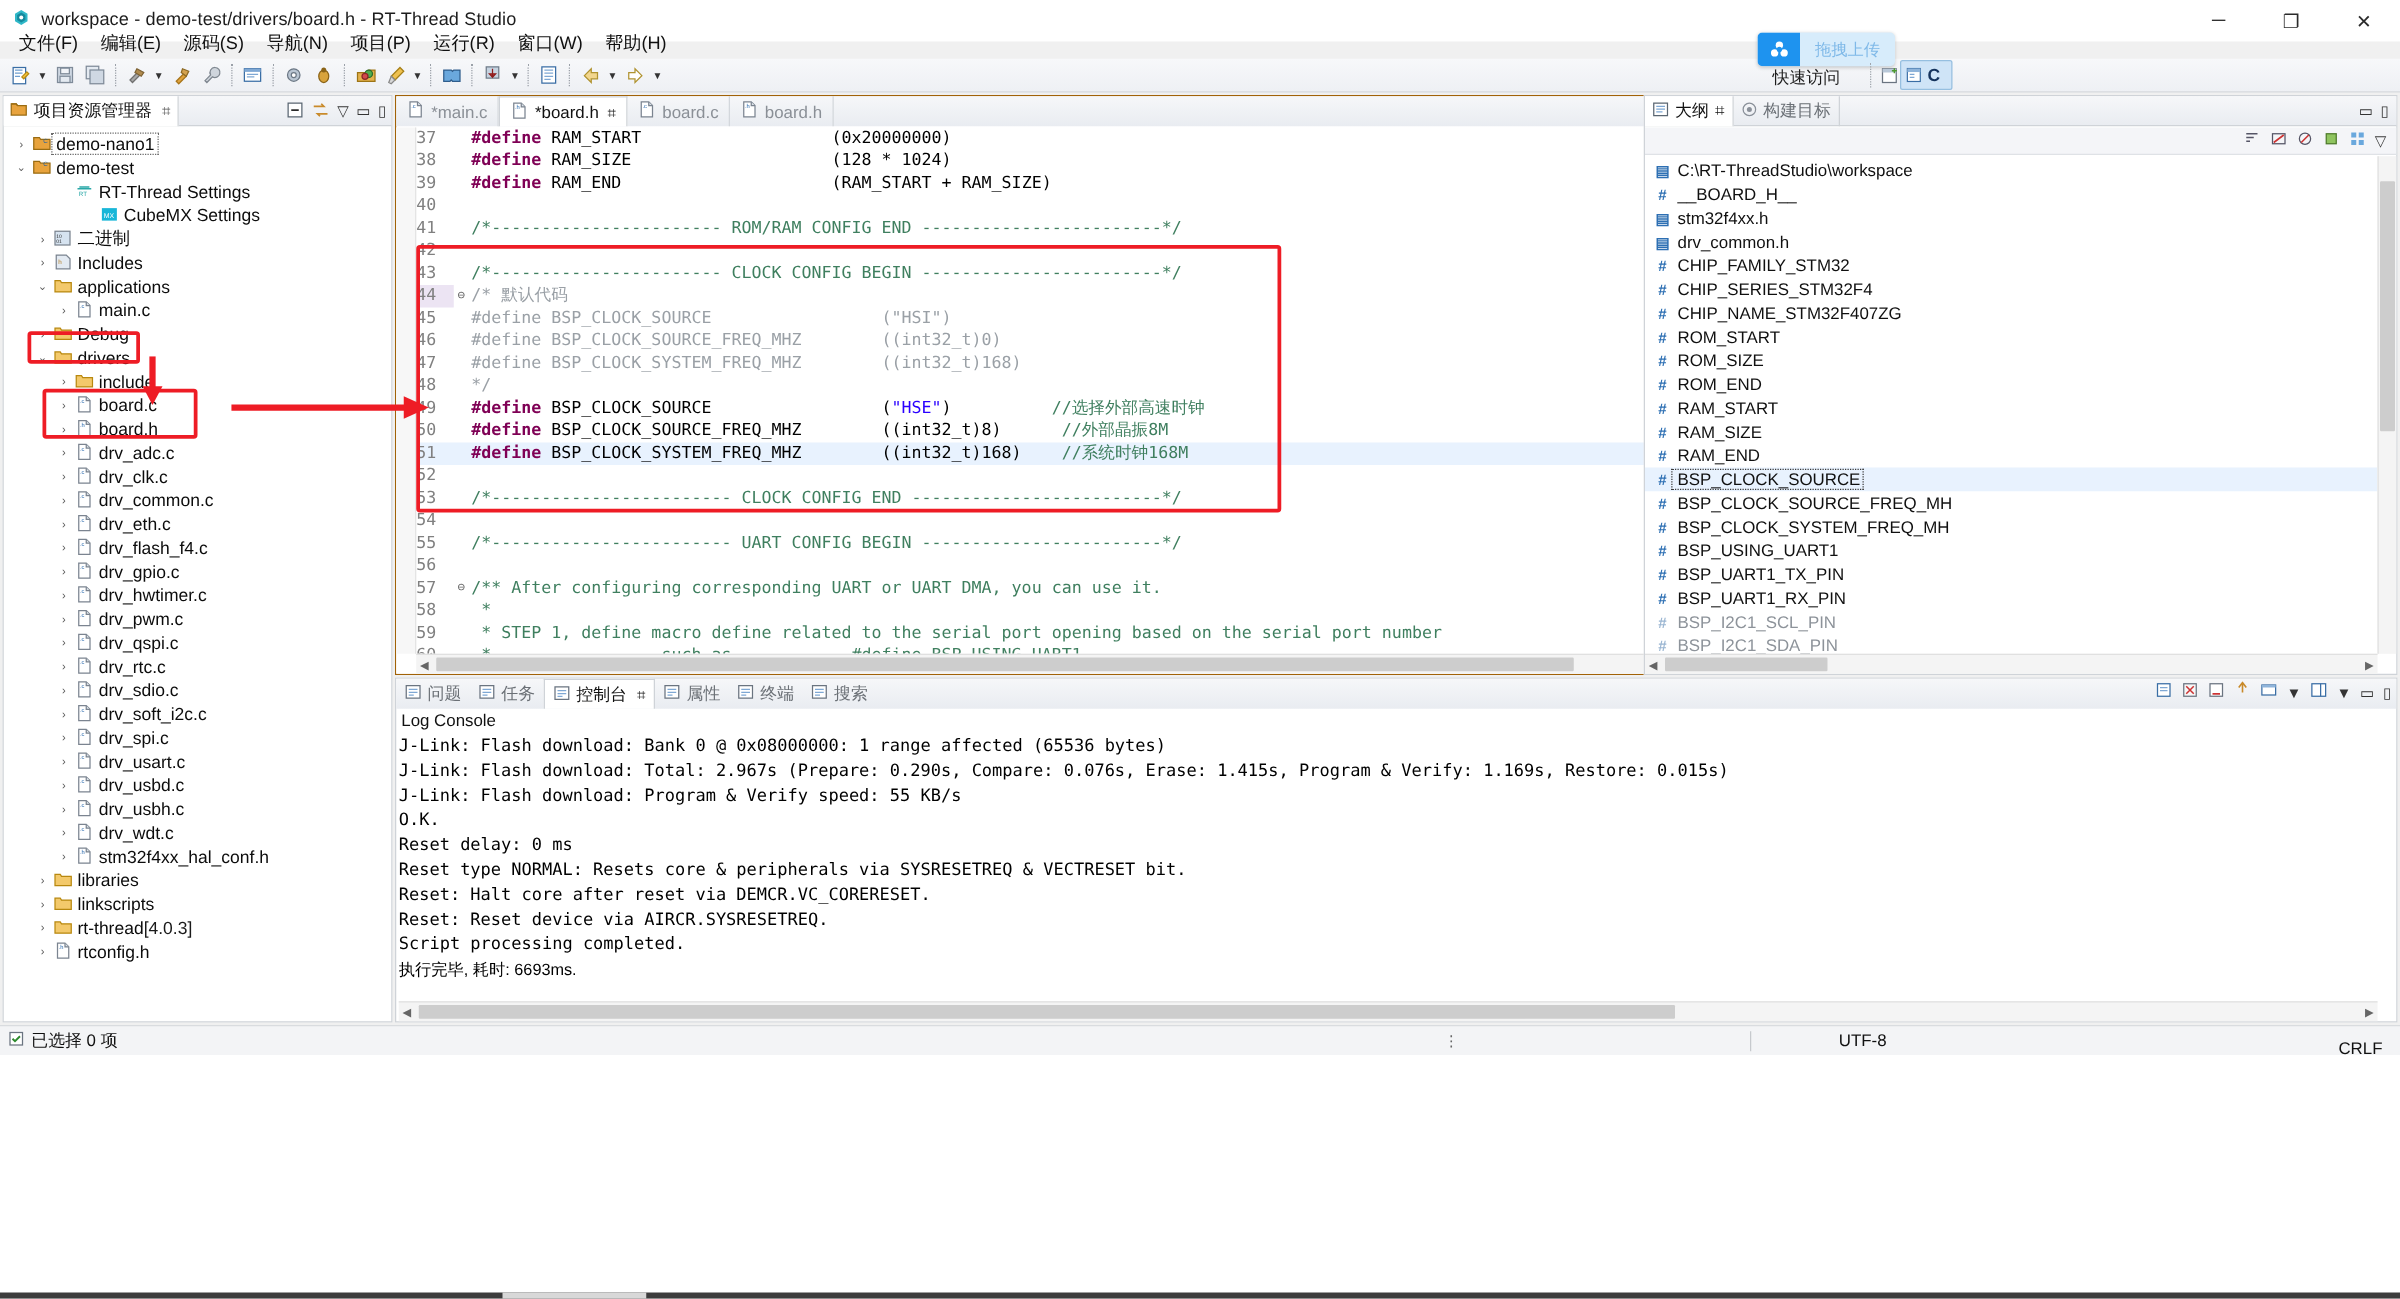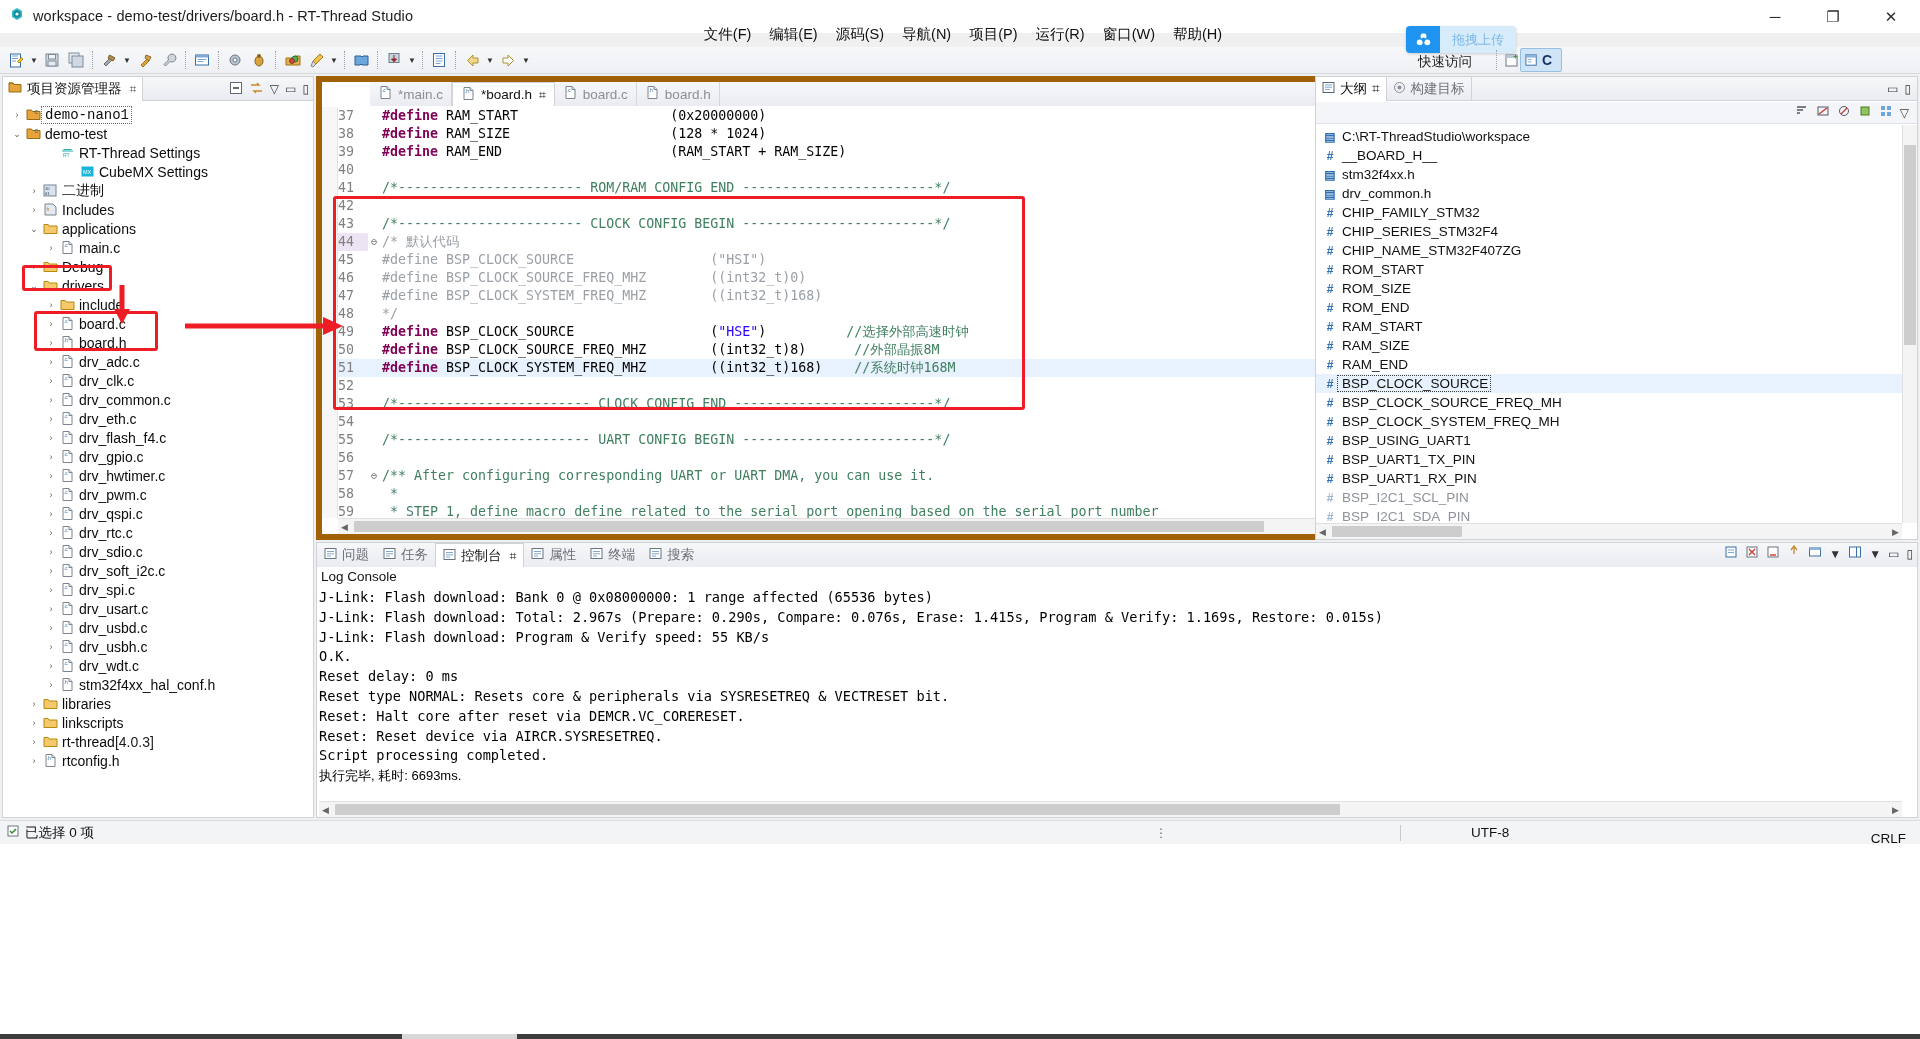--- a/index.html
+++ b/index.html
@@ -25,21 +25,21 @@
   .title-icon svg { display:block; }
   .title-text { font-size: 14.5px; color: #1c1c1c; letter-spacing: 0.1px; }
   .win-btns { position: absolute; right: 0; top: 0; height: 33px; display: flex; }
   .win-btn { width: 58px; height: 33px; display:flex; align-items:center; justify-content:center;
              font-size: 15px; color: #2b2b2b; }
 
   
   .menubar {
     position: absolute; left: 0; top: 22px; width: 1920px; height: 25px;
     display: flex; align-items: center; padding-left: 6px;
-    font-size: 14.5px; color: #101010; justify-content: center;
+    font-size: 14.5px; color: #101010;
   }
   .menu-item { padding: 2px 9px; white-space: nowrap; }
 
   
   .toolbar {
     position: absolute; left: 0; top: 47px; width: 1920px; height: 27px;
     background: linear-gradient(to bottom,#f7f8fa 0%, #eef0f4 100%);
     border-bottom: 1px solid #d6d9de;
     display: flex; align-items: center; padding-left: 4px;
   }
@@ -85,27 +85,27 @@
   }
   .view-tab .x { color:#555; font-size: 12px; margin-left: 3px; }
   .view-tools { position:absolute; right:4px; top:0; height:24px; display:flex; align-items:center; gap:6px; }
   .view-tools span { font-size: 12px; color:#333; }
 
   .tree { position:absolute; left:0; top:25px; right:0; bottom:0; overflow:hidden; padding-top: 3px; }
   .trow { height: 19px; display:flex; align-items:center; font-size: 14px; color:#0c0c0c; white-space: nowrap; }
   .trow .arrow { width: 16px; text-align:center; font-size: 9px; color:#5a5a5a; flex:none; }
   .trow .ficon { width: 17px; flex:none; display:flex; align-items:center; justify-content:center; }
   .trow .lbl { padding-left: 3px; }
-  .trow.sel-dotted .lbl { outline: 1px dotted #6b6b6b; padding: 0 2px 0 3px; font-family: Liberation Mono, monospace; }
+  .trow.sel-dotted .lbl { outline: 1px dotted #6b6b6b; padding: 0 2px 0 3px; }
   .vers { color:#1a1a1a; }
 
   
   .editor-area {
     position: absolute; left: 316px; top: 76px; width: 1074px; height: 464px;
-    background: #ffffff; border: 6px solid #a16207; padding-left: 48px;
+    background: #ffffff; border: 1px solid #a16207;
   }
   .etabbar { height: 24px; background: linear-gradient(to bottom,#f6f7f9,#e9ecf1); display:flex; align-items:flex-end; position:relative; }
   .etab {
     display:flex; align-items:center; gap:5px; height: 24px; padding: 0 8px;
     font-size: 13.5px; color: #8a8f96; border-right: 1px solid #d3d7dc;
   }
   .etab.active { background: #ffffff; color:#111; border-top: 1px solid #cfd3d8; border-left:1px solid #cfd3d8; border-right:1px solid #cfd3d8;}
   .etab .x { font-size: 12px; margin-left: 2px; }
   .etools { position:absolute; right:4px; top:2px; display:flex; gap:8px; font-size:12px; color:#333; }
 

